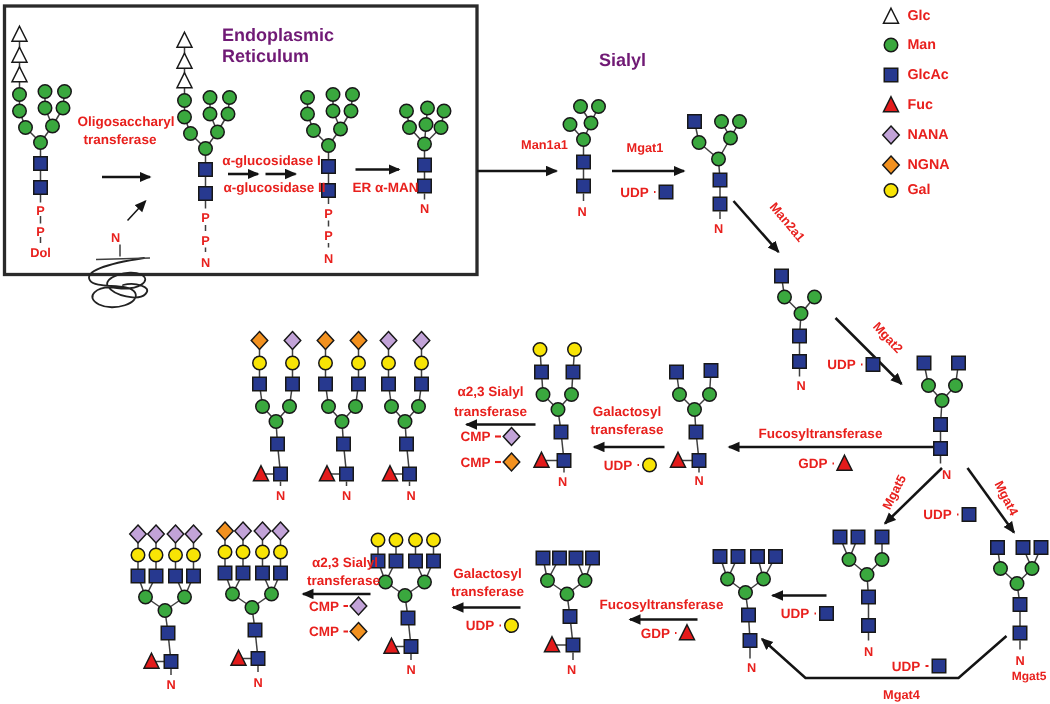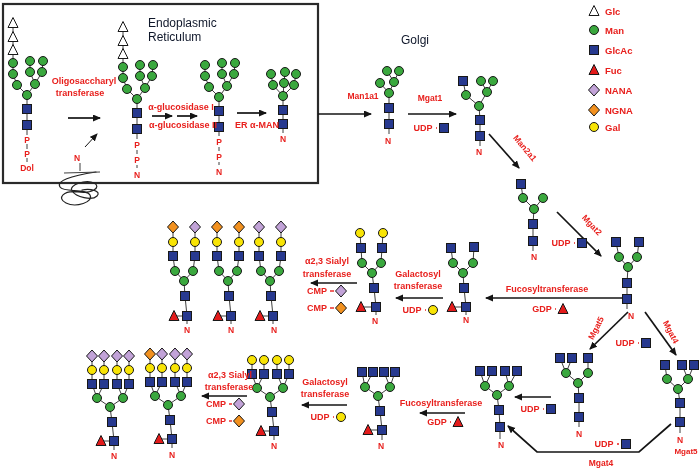--- a/index.html
+++ b/index.html
@@ -1,32 +1,32 @@
 <!DOCTYPE html>
 <html><head>
 <meta charset="utf-8">
 <style>
   html,body{margin:0;padding:0;background:#fff;}
   #stage{position:relative;width:700px;height:469px;background:#ffffff;overflow:hidden;
          font-family:"Liberation Sans", sans-serif;}
   #diagram{position:absolute;left:0;top:0;}
-  .htitle{position:absolute;color:#0f172a;font-weight:normal;font-size:12px;line-height:14px;}
+  .htitle{position:absolute;color:#701a75;font-weight:bold;font-size:12px;line-height:14px;}
   #er-title{left:148px;top:16px;}
   #golgi-title{left:385px;top:33px;width:60px;text-align:center;}
   svg text{font-family:"Liberation Sans", sans-serif;font-weight:bold;}
 </style>
 </head>
 <body>
 
 <div id="stage">
   <div id="er-title" class="htitle">
     <div>Endoplasmic</div>
     <div>Reticulum</div>
   </div>
-  <div id="golgi-title" class="htitle">Golgi</div>
+  <div id="golgi-title" class="htitle">Sialyl</div>
 <svg id="diagram" width="700" height="469" viewBox="0 0 700 469">
       <defs>
         <marker id="ah" markerWidth="9" markerHeight="8" refX="7" refY="3.5" orient="auto" markerUnits="userSpaceOnUse">
           <path d="M0,0 L8,3.5 L0,7 Z" fill="#141414"></path>
         </marker>
       </defs>
       <rect x="3" y="4" width="315" height="179" fill="none" stroke="#2a2a2a" stroke-width="2.2"></rect>
       <path d="M96,172 C70,176 56,181 60,187 C64,193 86,188 90,195 C94,202 76,208 66,203 C56,198 64,190 78,192 C92,194 102,187 94,183 C86,179 68,185 72,191 C76,197 92,201 97,196 C102,191 90,188 82,190" fill="none" stroke="#222" stroke-width="1.2" stroke-linecap="round"></path>
       <line x1="27" y1="130" x2="27" y2="135" stroke="#3f3f3f" stroke-width="1"></line>
       <line x1="27" y1="144" x2="27" y2="149" stroke="#3f3f3f" stroke-width="1"></line>

